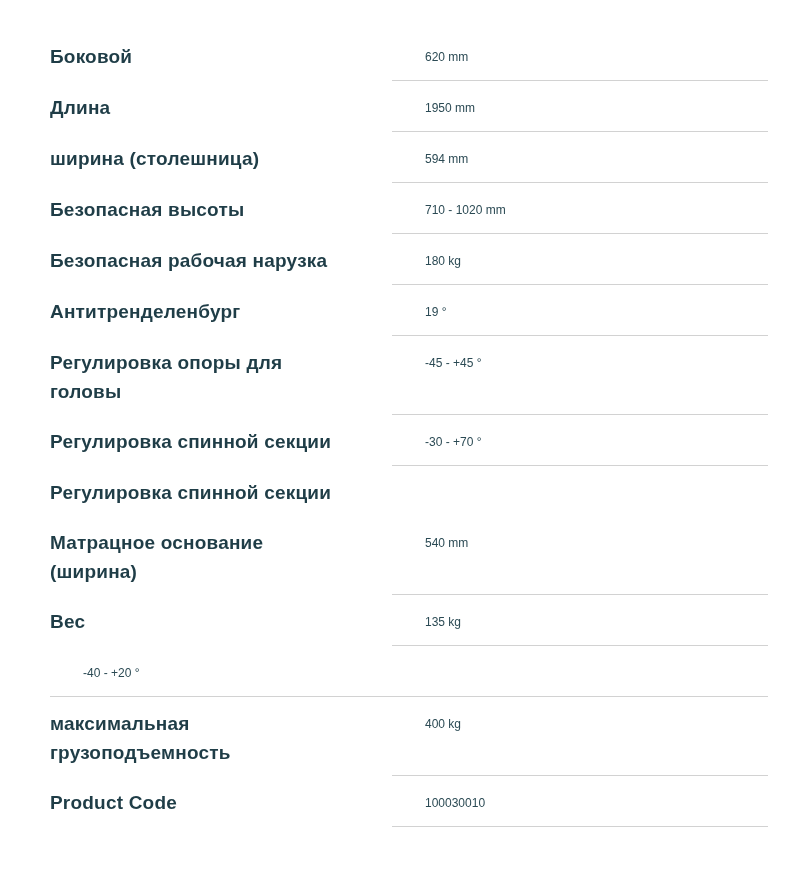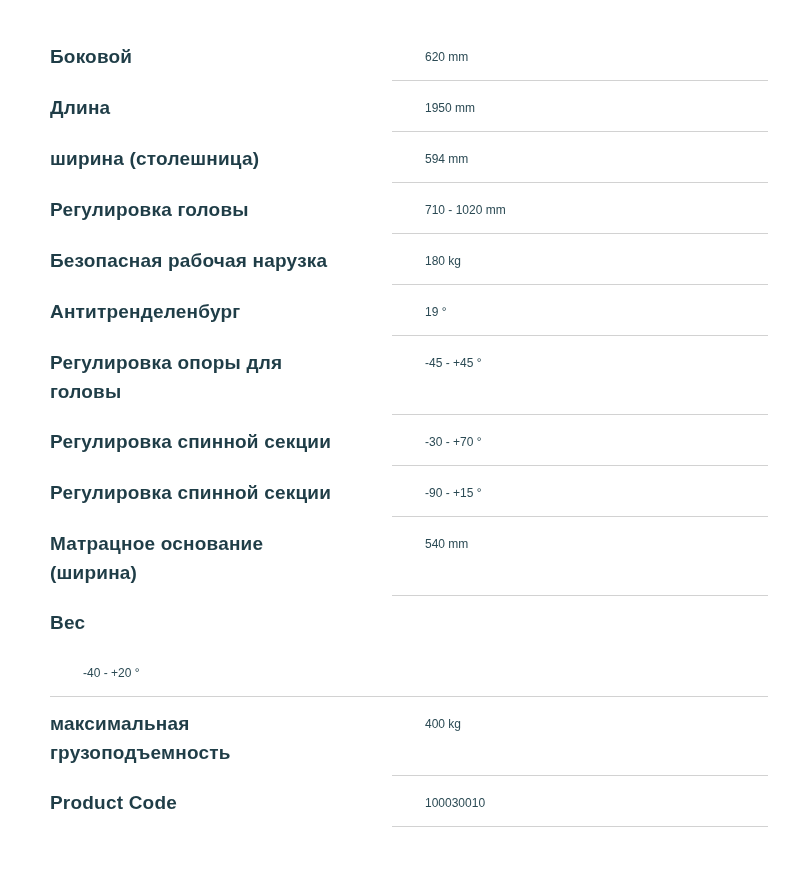--- a/index.html
+++ b/index.html
@@ -52,21 +52,21 @@
     <div class="spec-label">Длина</div>
     <div class="spec-value">1950 mm</div>
   </div>
 
   <div class="spec-row">
     <div class="spec-label">ширина (столешница)</div>
     <div class="spec-value">594 mm</div>
   </div>
 
   <div class="spec-row">
-    <div class="spec-label">Регулировка головы</div>
+    <div class="spec-label">Безопасная высоты</div>
     <div class="spec-value">710 - 1020 mm</div>
   </div>
 
   <div class="spec-row">
     <div class="spec-label">Безопасная рабочая нарузка</div>
     <div class="spec-value">180 kg</div>
   </div>
 
 
   <div class="spec-row">
@@ -80,31 +80,31 @@
     <div class="spec-value">-45 - +45 °</div>
   </div>
 
   <div class="spec-row">
     <div class="spec-label">Регулировка спинной секции</div>
     <div class="spec-value">-30 - +70 °</div>
   </div>
 
   <div class="spec-row">
     <div class="spec-label">Регулировка спинной секции</div>
-    <div class="spec-value">-90 - +15 °</div>
   </div>
 
   <div class="spec-row">
     <div class="spec-label">Матрацное основание
 (ширина)</div>
     <div class="spec-value">540 mm</div>
   </div>
 
   <div class="spec-row">
     <div class="spec-label">Вес</div>
+    <div class="spec-value">135 kg</div>
   </div>
 
   <div class="spec-row">
     <div class="spec-value">-40 - +20 °</div>
   </div>
 
   <div class="spec-row">
     <div class="spec-label">максимальная
 грузоподъемность</div>
     <div class="spec-value">400 kg</div>

